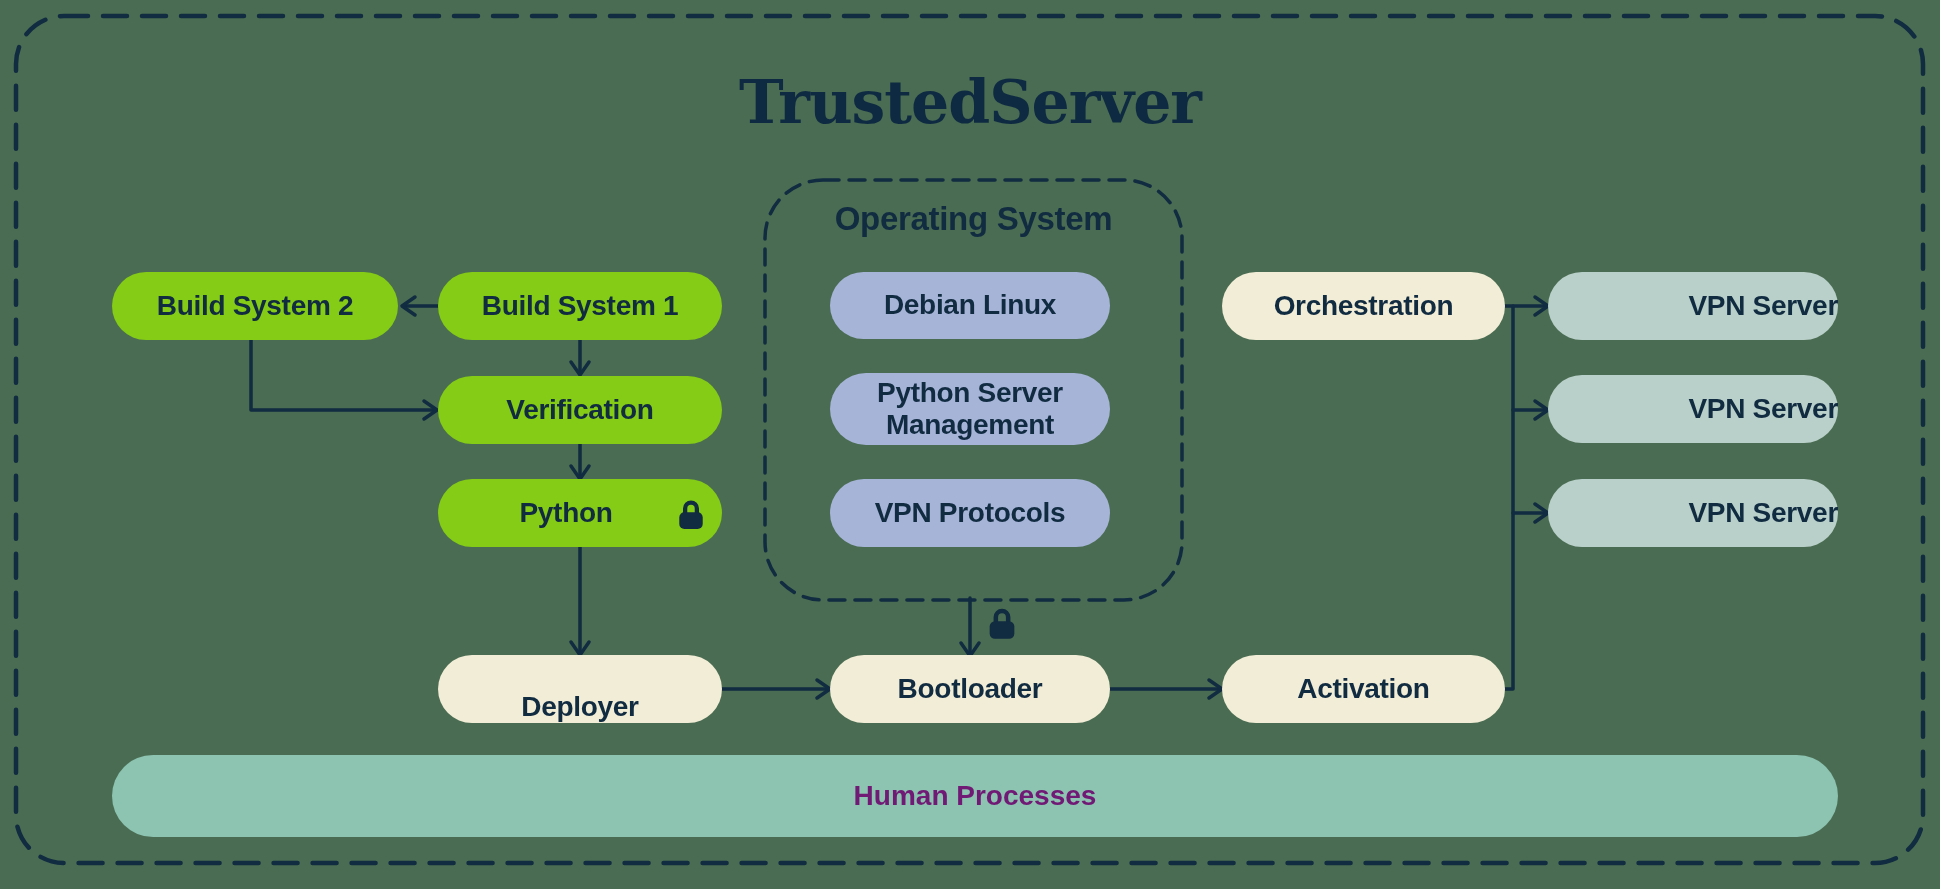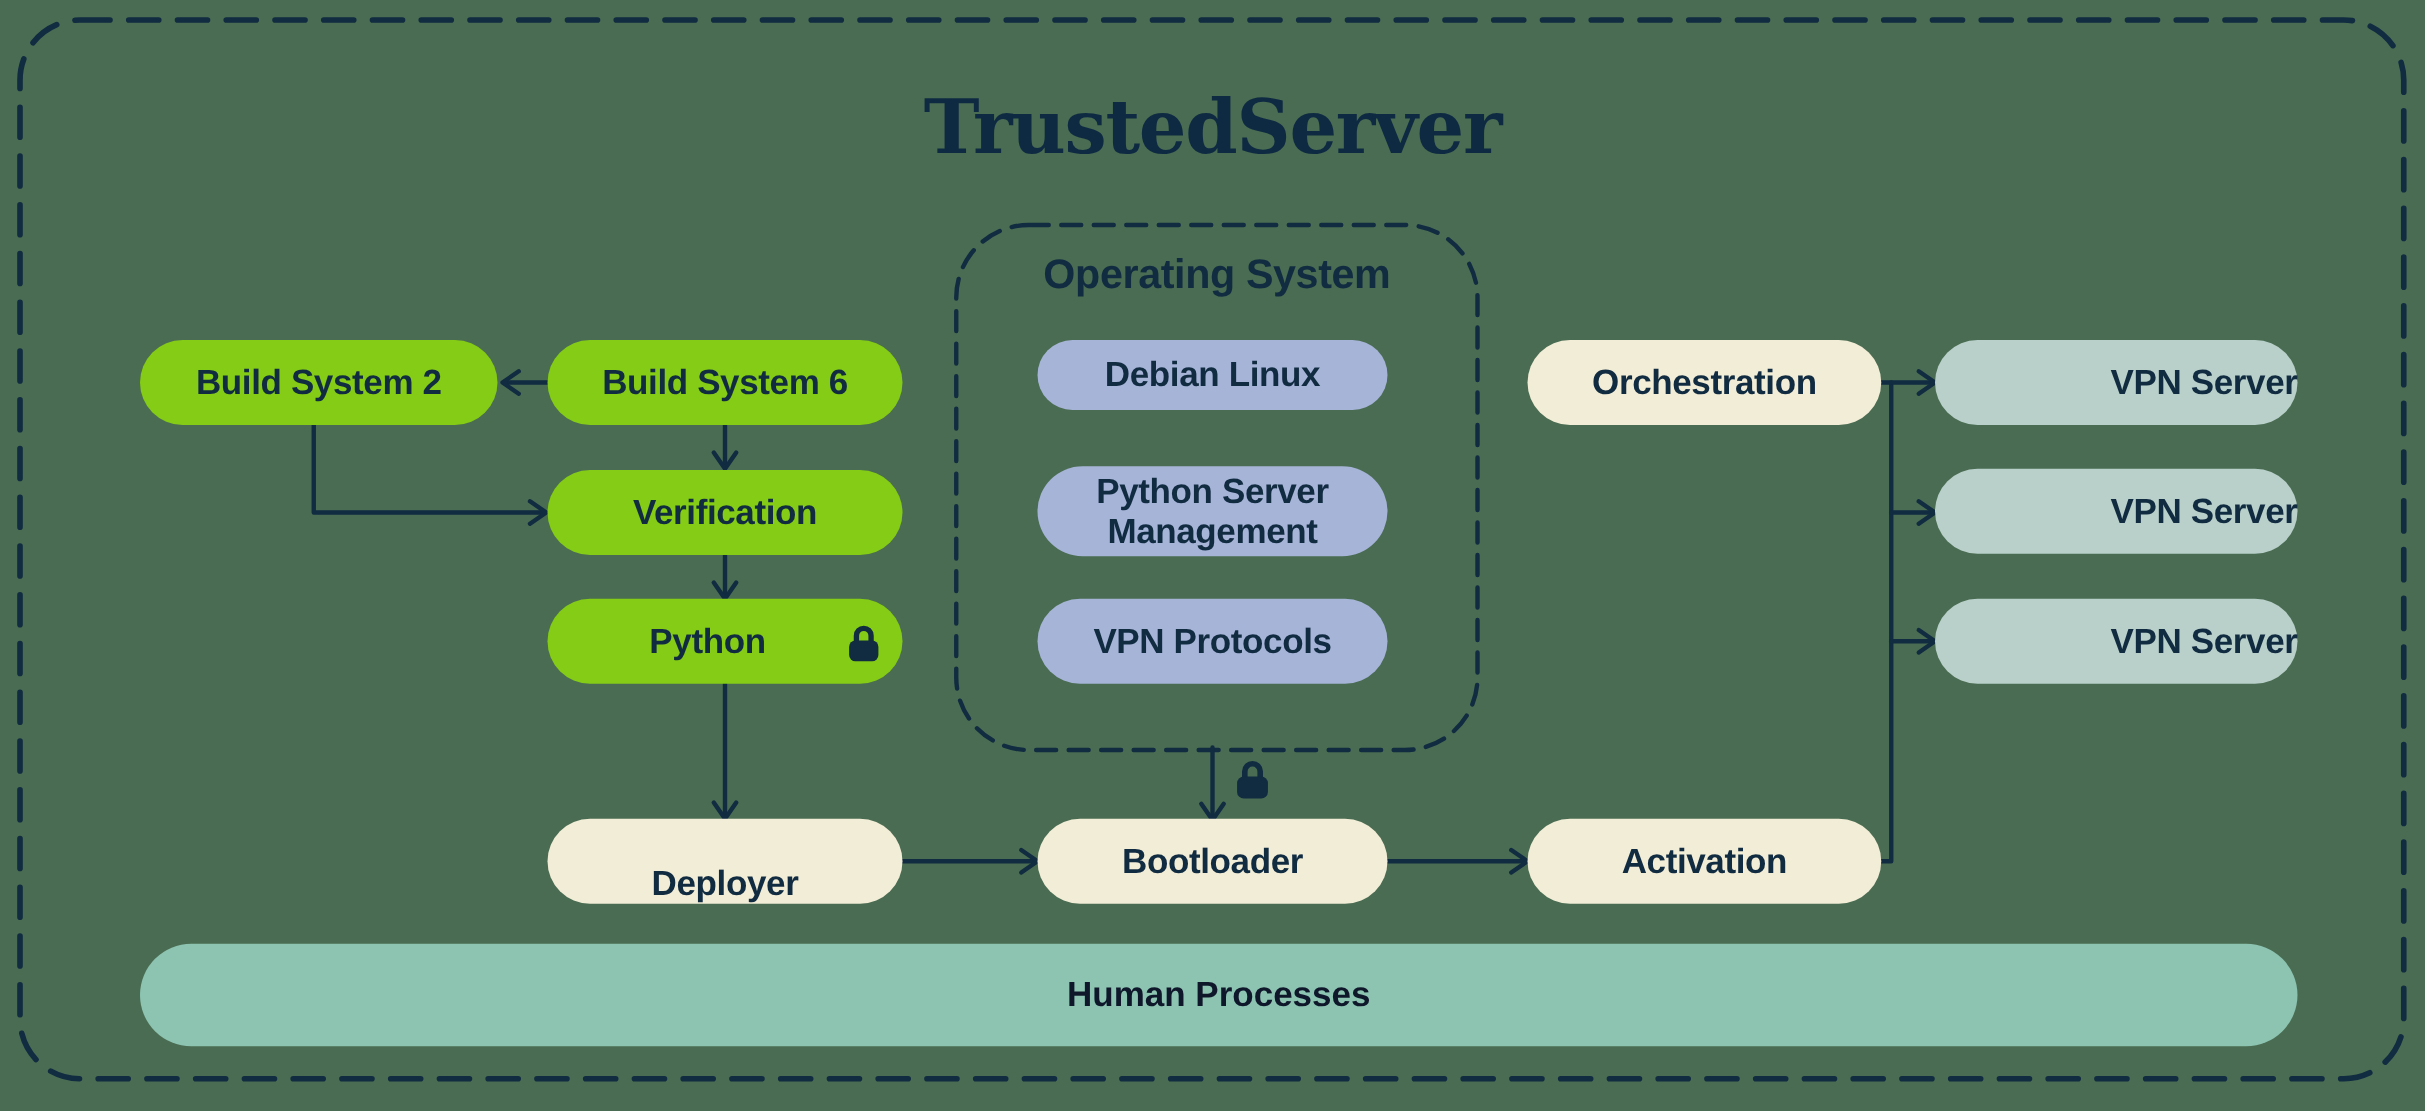--- a/index.html
+++ b/index.html
@@ -18,21 +18,21 @@
     border-radius:36px;font-weight:700;font-size:28px;color:#112b41;
     text-align:center;line-height:1.15;letter-spacing:-0.3px;
   }
   .pink{background:#84cc16;}
   .blue{background:#a6b4d8;}
   .cream{background:#f2edd6;}
   .teal{background:#b9d0ca;justify-content:flex-end;}
   .bar{
     position:absolute;left:112px;top:755px;width:1726px;height:82px;
     background:#8cc3b1;border-radius:41px;display:flex;align-items:center;
-    justify-content:center;font-weight:700;font-size:28px;color:#0f172a;
+    justify-content:center;font-weight:700;font-size:28px;color:#701a75;
   }
   .os-label{
     position:absolute;left:765px;top:200px;width:417px;text-align:center;
     font-weight:700;font-size:33px;color:#112b41;letter-spacing:-0.3px;
   }
   .lock{position:absolute;}
 </style>
 </head>
 <body>
 
@@ -94,30 +94,30 @@
   </svg>
 
   <div class="title">TrustedServer</div>
 
   <div class="os-label">Operating System</div>
 
   <div class="box pink" style="left:112px;top:272px;width:286px;height:68px;">
     <span>Build System 2</span>
   </div>
   <div class="box pink" style="left:438px;top:272px;width:284px;height:68px;">
-    <span>Build System 6</span>
+    <span>Build System 1</span>
   </div>
   <div class="box pink" style="left:438px;top:376px;width:284px;height:68px;">
     <span>Verification</span>
   </div>
   <div class="box pink" style="left:438px;top:479px;width:284px;height:68px;">
     <span style="margin-right:28px;">Python</span>
   </div>
 
-  <div class="box blue" style="left:830px;top:272px;width:280px;height:56px;">
+  <div class="box blue" style="left:830px;top:272px;width:280px;height:67px;">
     <span>Debian Linux</span>
   </div>
   <div class="box blue" style="left:830px;top:373px;width:280px;height:72px;padding:0 30px;box-sizing:border-box;">
     <span>Python Server Management</span>
   </div>
   <div class="box blue" style="left:830px;top:479px;width:280px;height:68px;">
     <span>VPN Protocols</span>
   </div>
 
   <div class="box cream" style="left:438px;top:655px;width:284px;height:68px;align-items:flex-end;">

